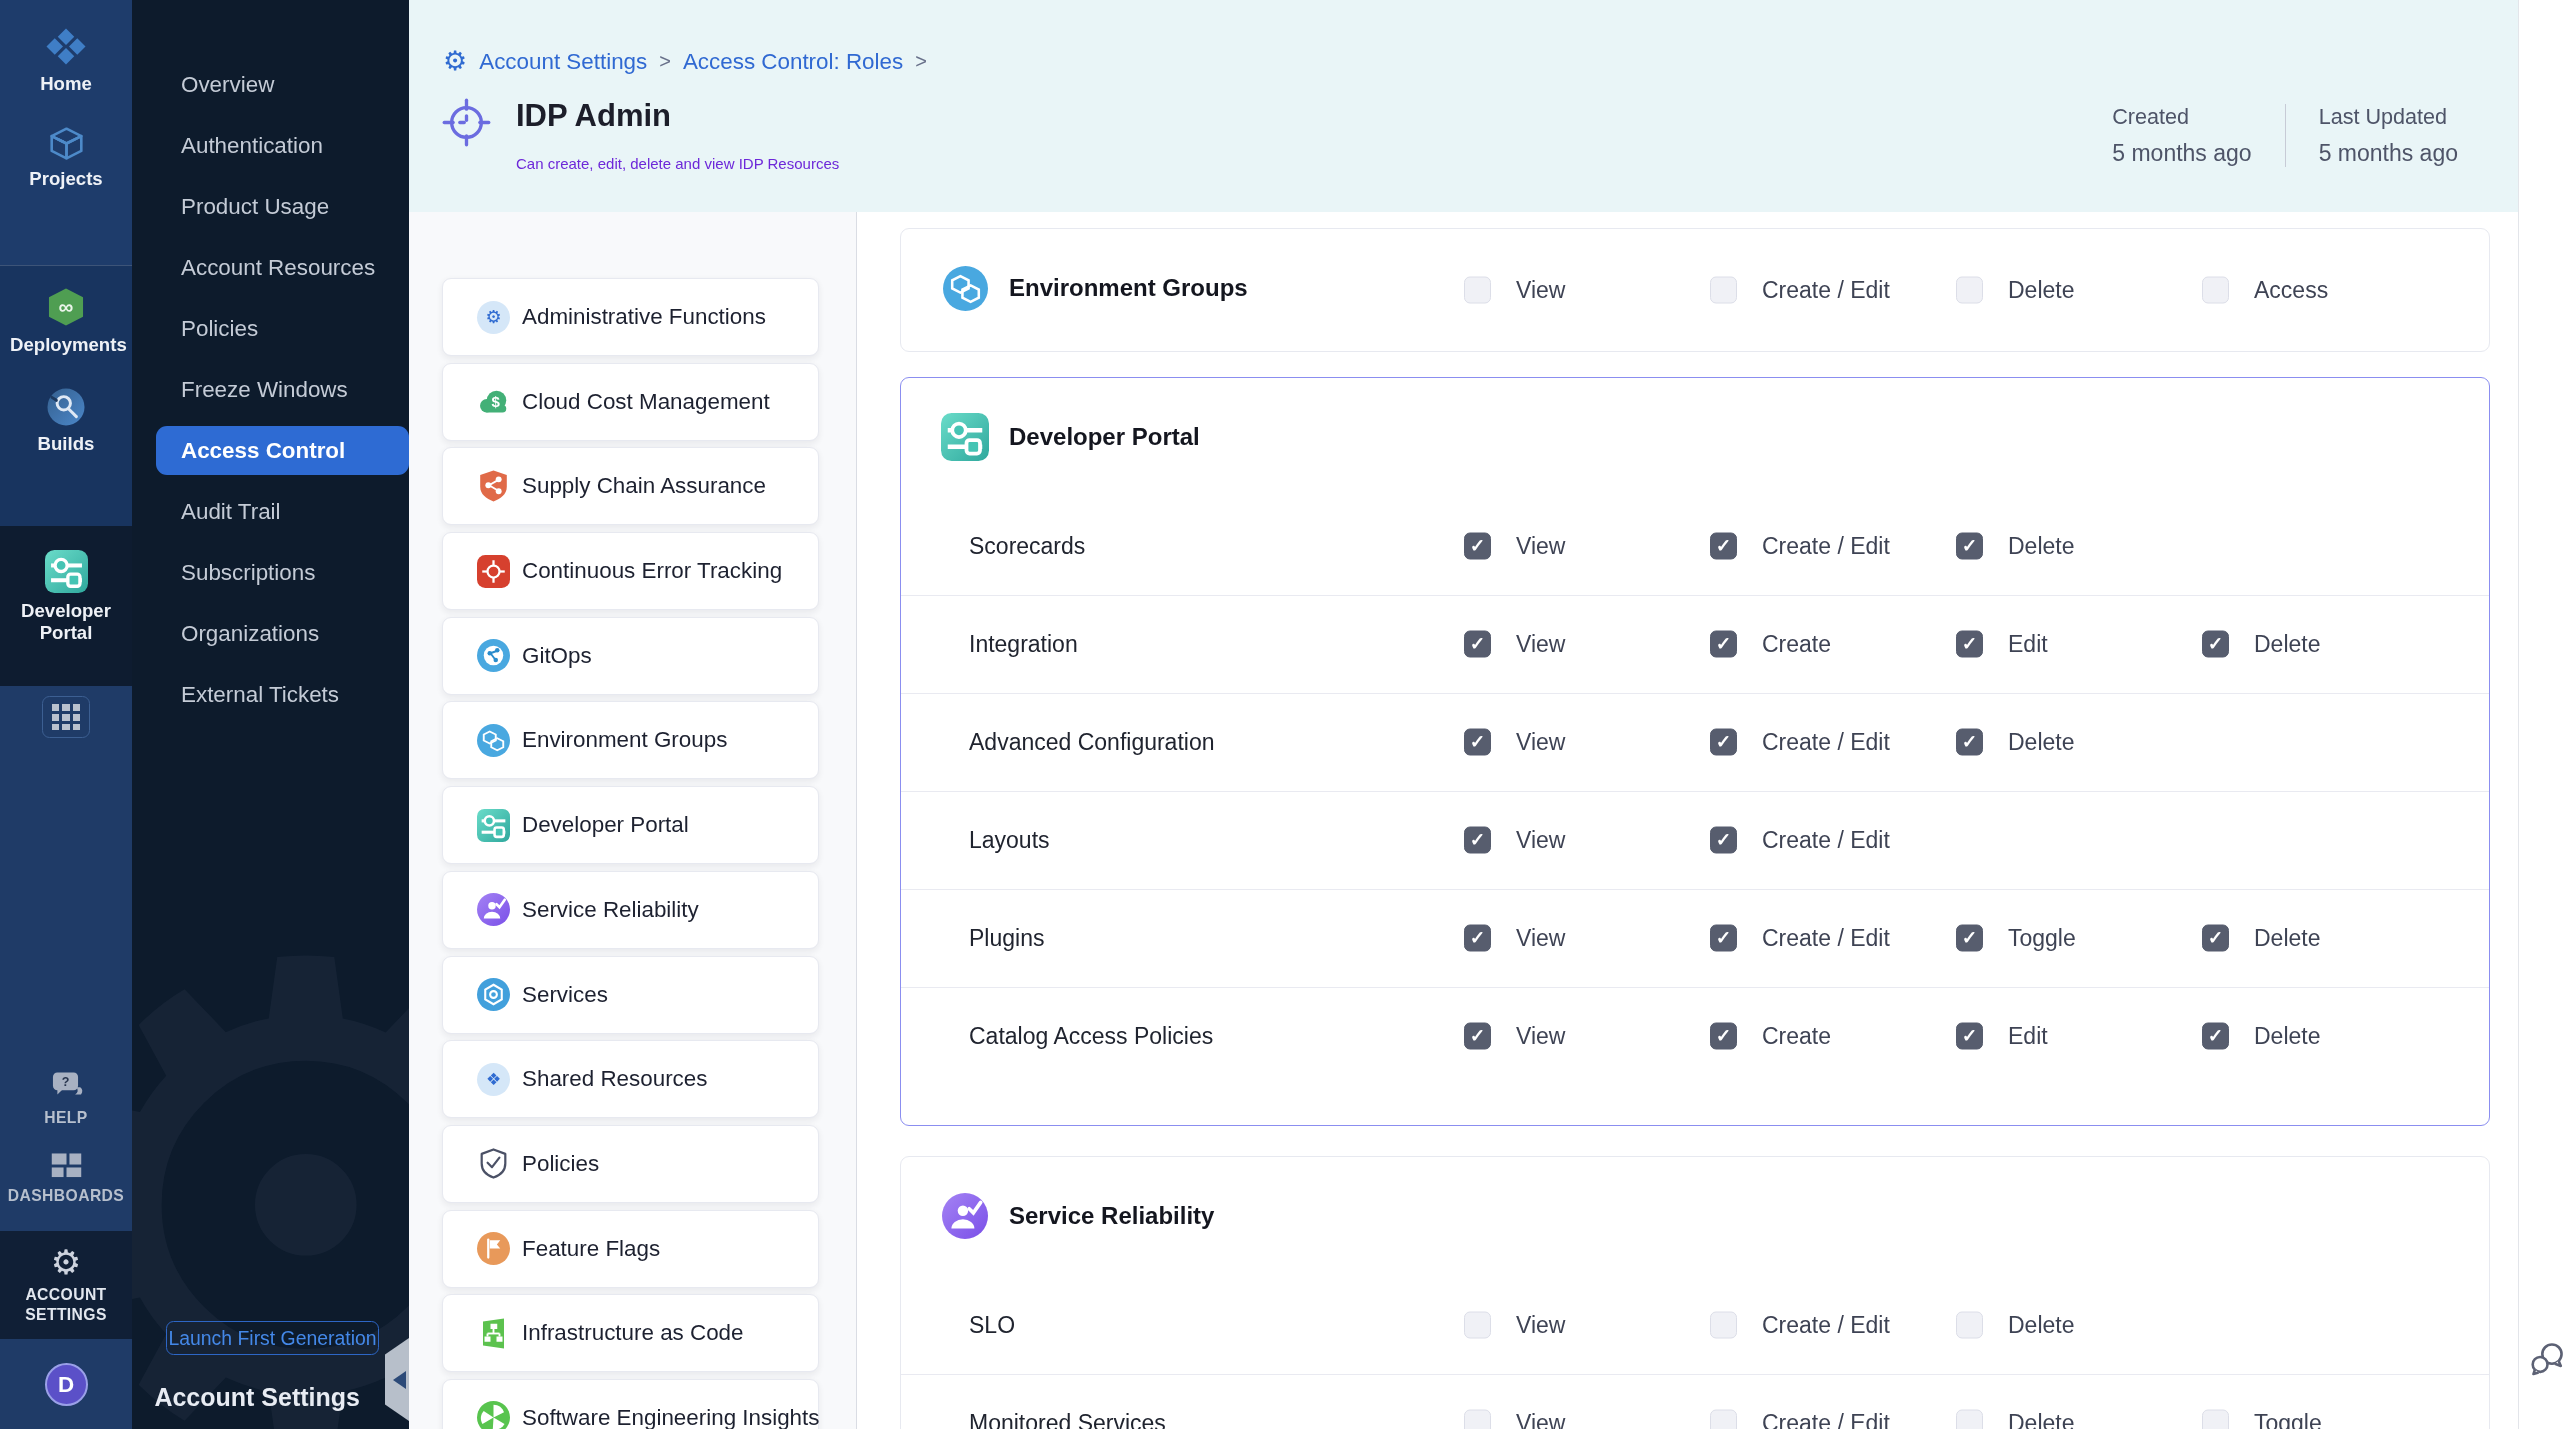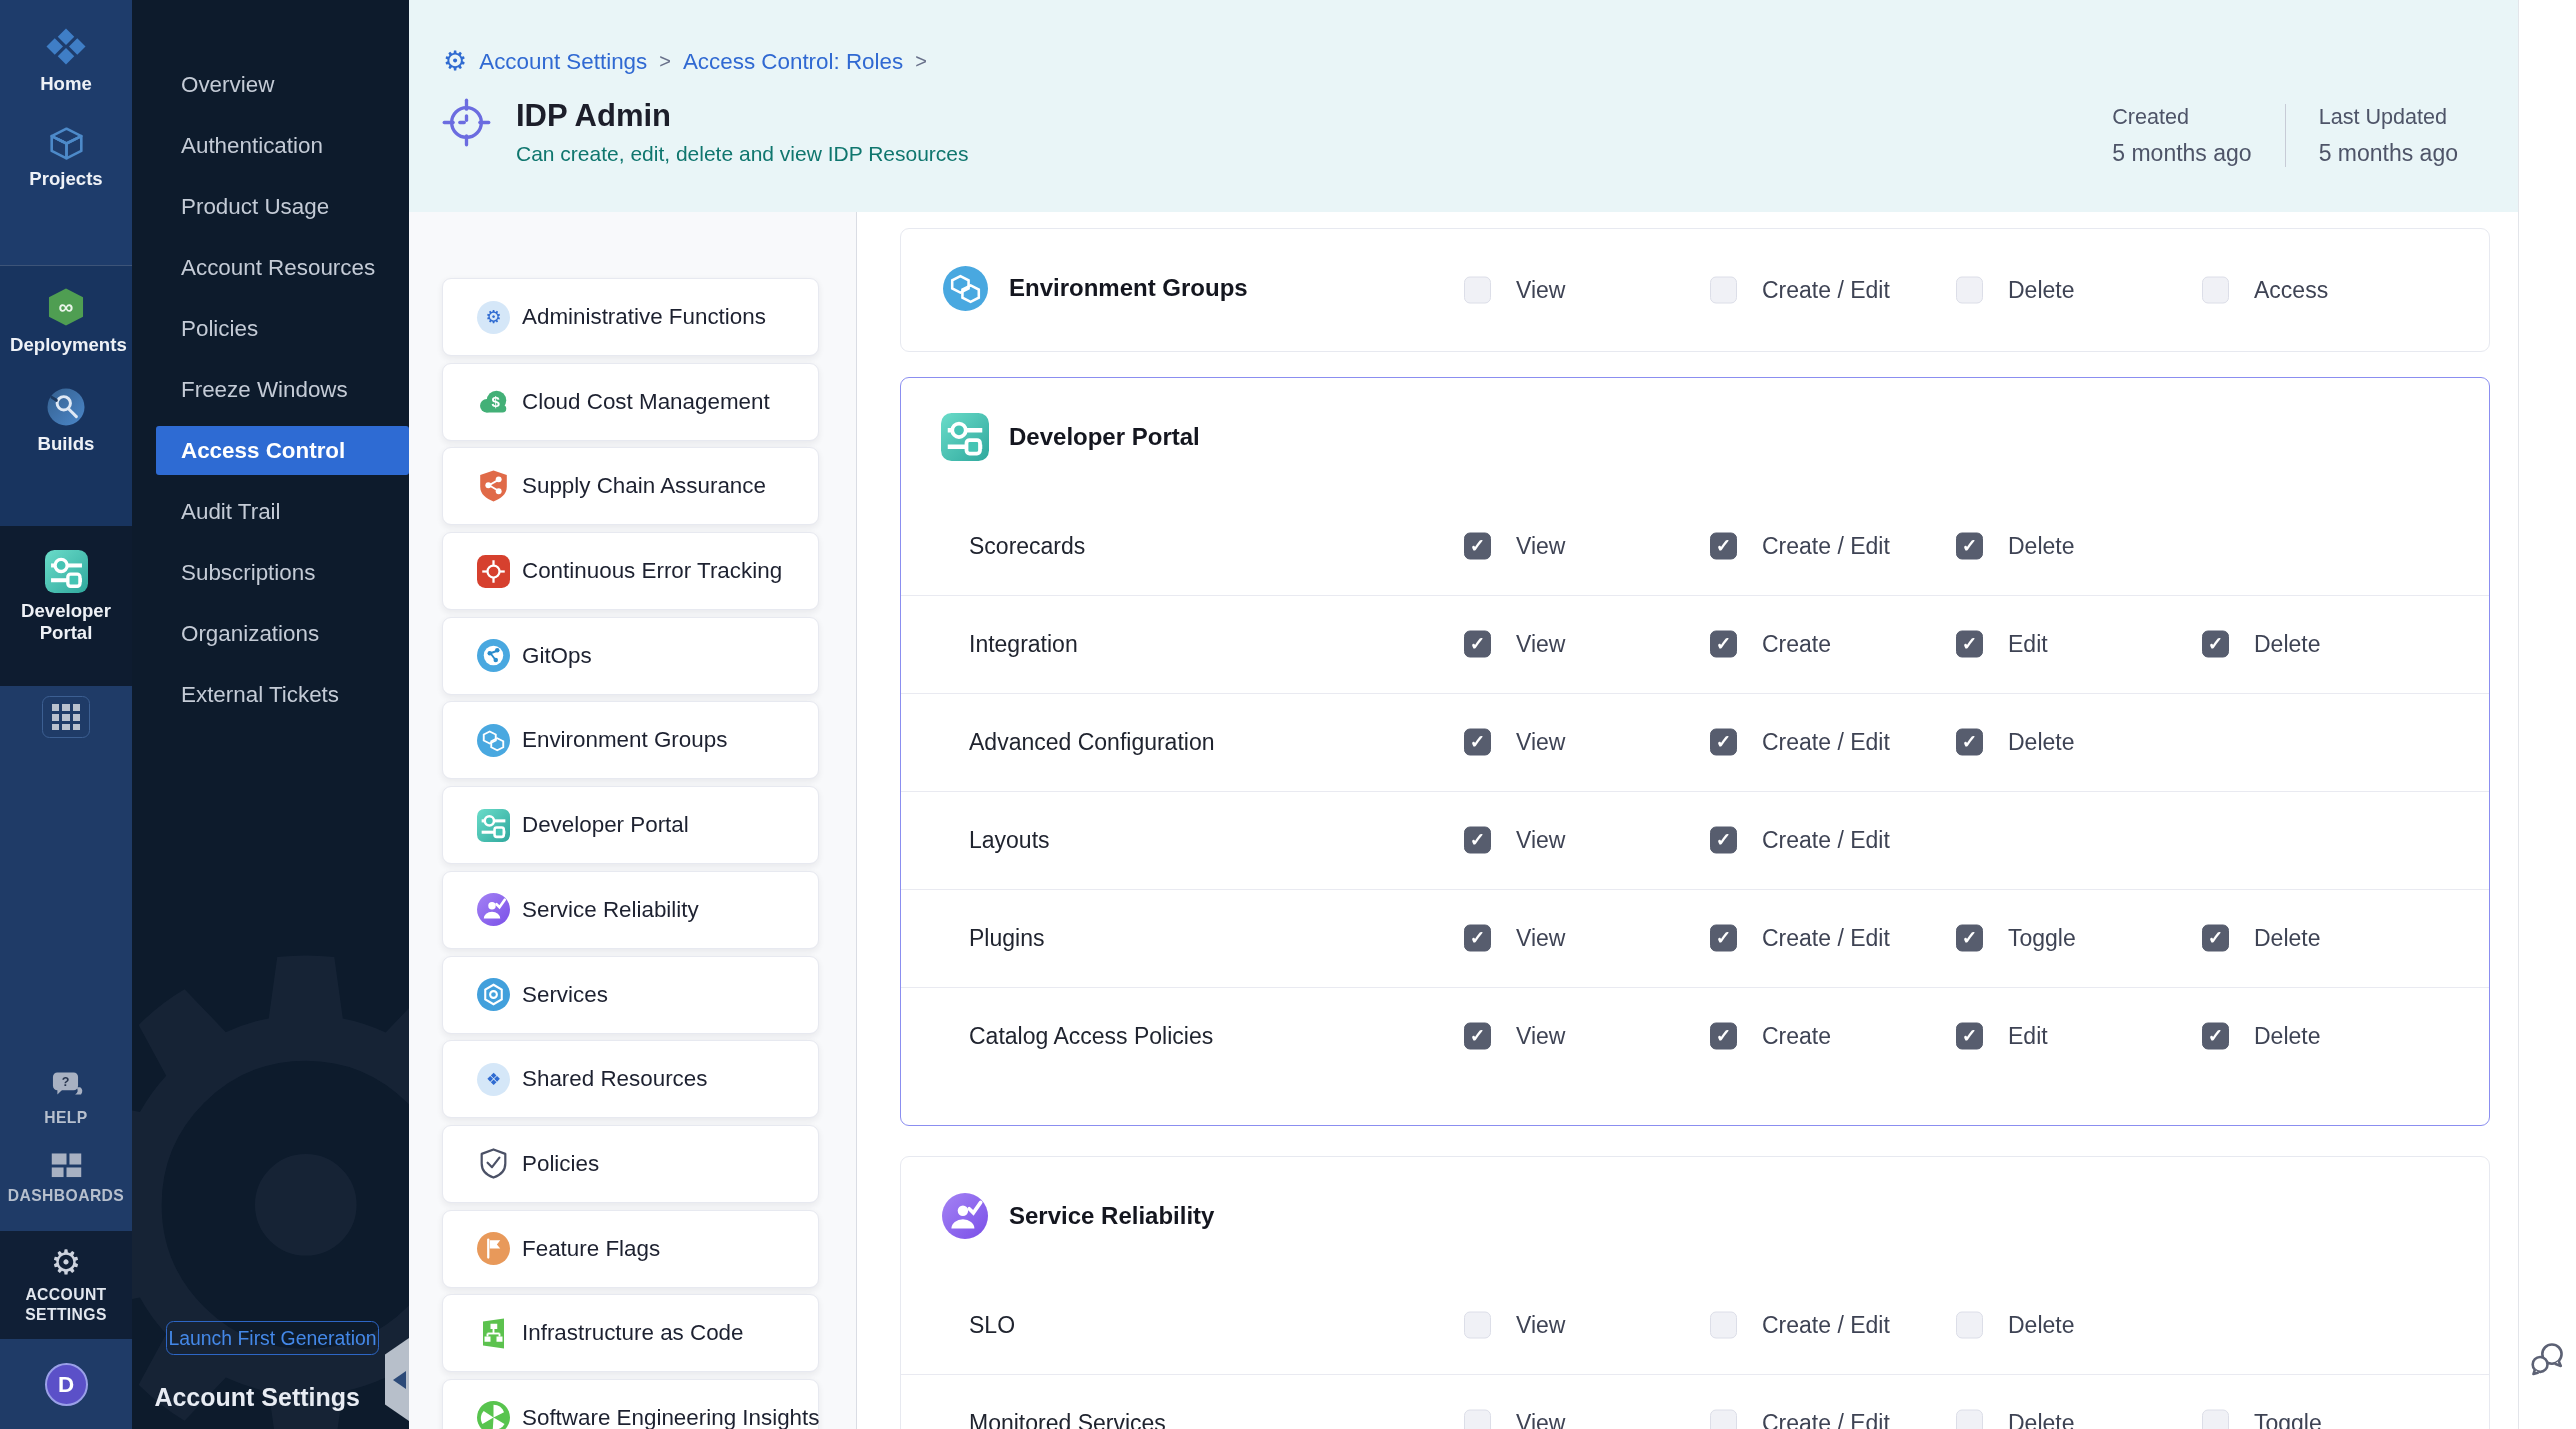--- a/index.html
+++ b/index.html
@@ -24,36 +24,36 @@
   .grid-ico span { width:7.5px; height:6.7px; background:#b9c1ce; }
   .push-down { margin-top:auto; }
   .mb34 { margin-bottom:25px; }
   .avatar { width:43px; height:43px; border-radius:50%; background:#5b50c8; border:2.2px solid #9aa0e8; color:#fff; font-size:22.4px; font-weight:700; display:flex; align-items:center; justify-content:center; cursor:pointer; }
   .gear-glyph { font-size:34px; color:#cdd3de; line-height:1; }
 
   
   .settings { width:277px; flex-shrink:0; background:#0d1b2c; position:relative; display:flex; flex-direction:column; padding-top:54px; overflow:hidden; }
   .settings-watermark { position:absolute; bottom:-171px; left:-127px; font-size:671px; color:rgba(190,205,230,0.05); pointer-events:none; }
   .nav-item { height:61px; display:flex; align-items:center; padding-left:49px; color:#c4cbd6; font-size:22.4px; cursor:pointer; position:relative; z-index:1;text-align:center; }
-  .nav-item.selected { background:#2e6bd3; color:#fff; font-weight:700; height:49px; margin:6px 0 6px 24px; padding-left:25px; border-radius:3px; }
+  .nav-item.selected { background:#2e6bd3; color:#fff; font-weight:700; height:49px; margin:6px 0 6px 24px; padding-left:25px; border-radius:11px; }
   .launch-btn { position:absolute; left:34px; bottom:75px; width:213px; height:34px; border:1.5px solid #2d66c6; border-radius:7.5px; background:transparent; color:#4488e8; font-size:19.4px; font-family:inherit; display:flex; align-items:center; justify-content:center; cursor:pointer; z-index:2; }
   .settings-footer { position:absolute; left:22.4px; bottom:18px; font-size:25px; font-weight:700; color:#e8ecf3; z-index:2; }
   .collapse-tab { position:absolute; right:0; bottom:9px; width:24px; height:83px; background:#b7bfca; clip-path:polygon(100% 0,100% 100%,0 80%,0 20%); display:flex; align-items:center; justify-content:center; cursor:pointer; z-index:3; }
   .collapse-tab .tri { width:0; height:0; border:9.7px solid transparent; border-right:13.4px solid #2c4a78; margin-right:4.5px; }
 
   
   .main { flex:1; display:flex; flex-direction:column; min-width:0; }
   .page-header { height:212px; flex-shrink:0; background:#e9f5f7; position:relative; }
   .breadcrumb { position:absolute; left:34px; top:48px; display:flex; align-items:center; gap:12px; font-size:22.4px; }
   .crumb-gear { font-size:27px; color:#2f6bd1; line-height:1; }
   .crumb-link { color:#3069d2; cursor:pointer; }
   .crumb-sep { color:#68708a; font-size:20px; }
   .title-row { position:absolute; left:33px; top:98px; display:flex; gap:25px; align-items:flex-start; }
   .page-title { font-size:31px; font-weight:600; color:#1c1e2a; }
-  .page-subtitle { font-size:21px; color:#0f766e; margin-top:8px; }
+  .page-subtitle { font-size:15px; color:#6d28d9; margin-top:21px; }
   .meta { position:absolute; right:27px; top:72px; display:flex; align-items:stretch;margin-top:32px; }
   .meta-col { padding:0 33px; }
   .meta-col + .meta-col { border-left:1.5px solid #c7cbd6; }
   .meta-label { font-size:21.6px; color:#4e5468; }
   .meta-value { font-size:23px; color:#4e5468; margin-top:10.4px; }
 
   .content { flex:1; display:flex; min-height:0; }
 
   
   .cat-panel { width:448px; flex-shrink:0; background:#f8f9fb; border-right:1.5px solid #dadde4; padding:66px 0 0 33px; overflow:hidden; }

